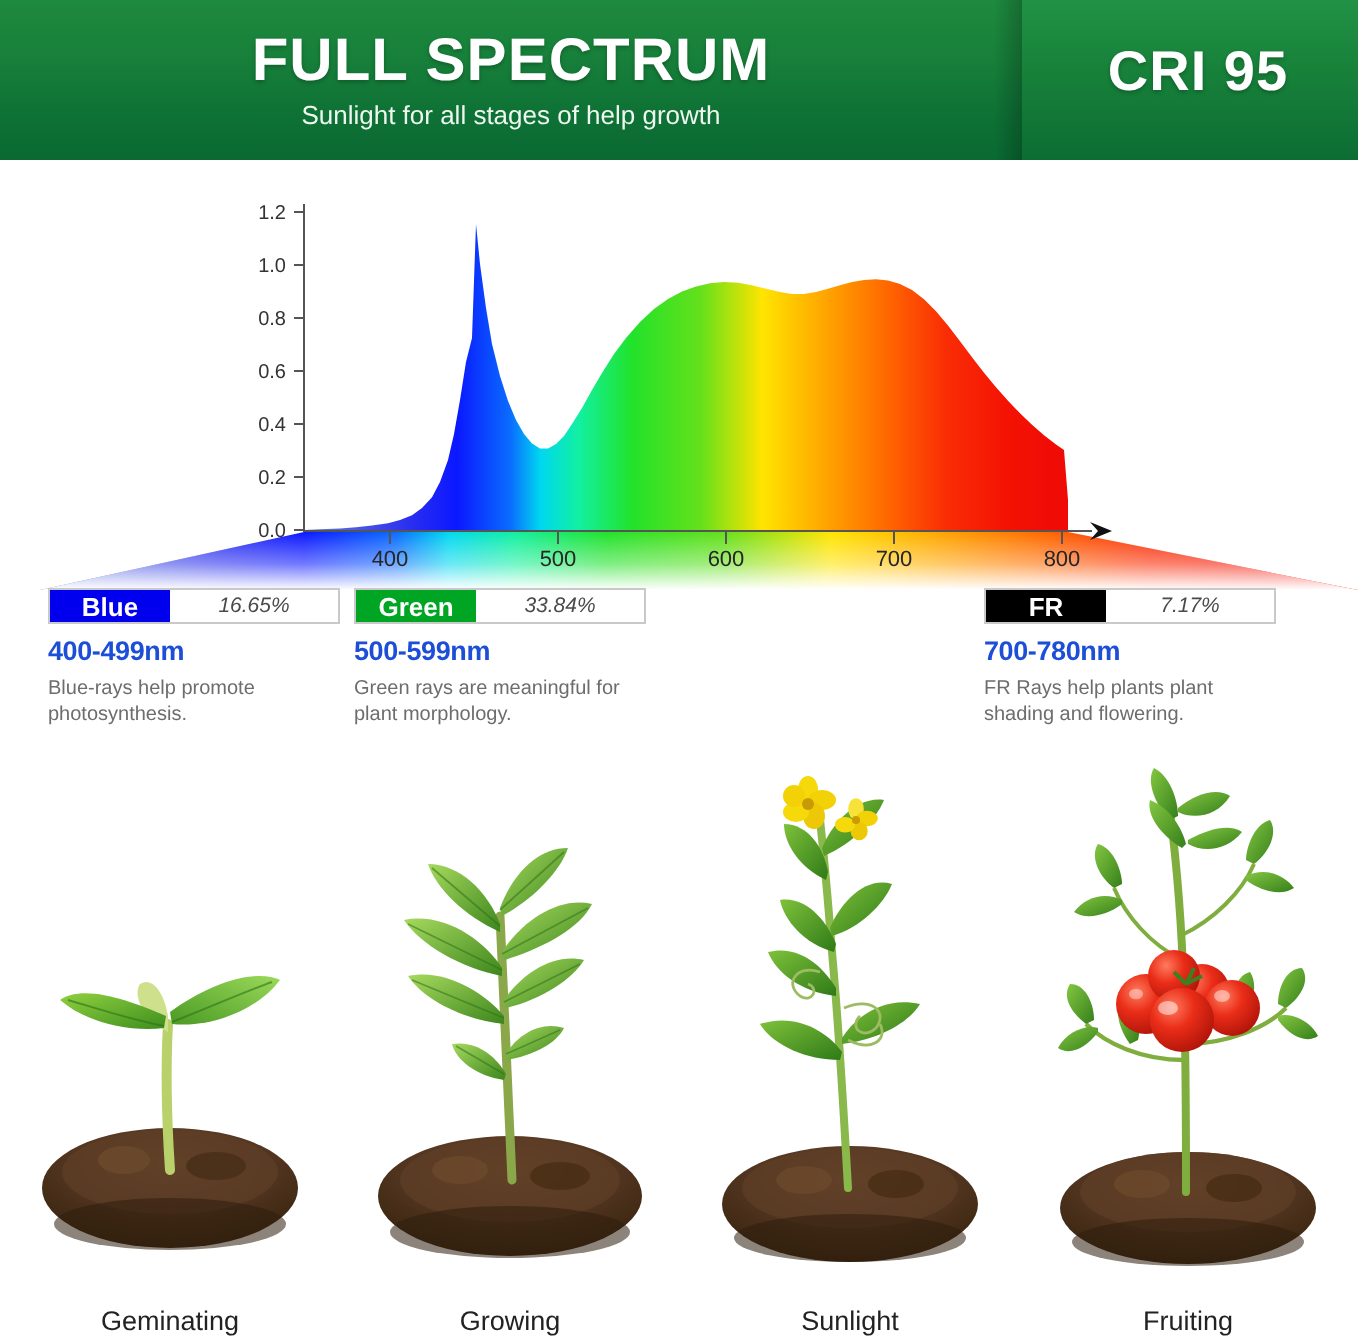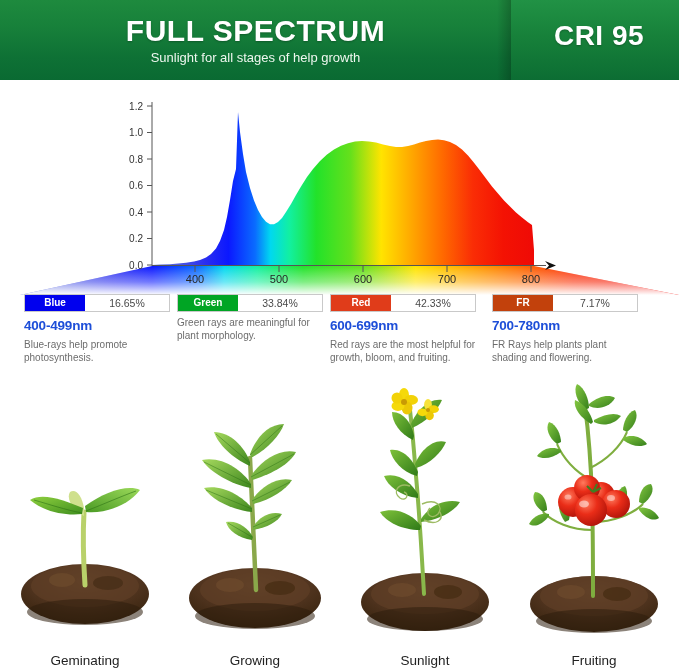--- a/index.html
+++ b/index.html
@@ -48,27 +48,27 @@
   .legend-col{position:absolute;top:0;width:158px;}
   .legend-col.c0{left:24px;}
   .legend-col.c1{left:177px;}
   .legend-col.c2{left:330px;}
   .legend-col.c3{left:492px;}
   .badge-row{
     display:flex;align-items:stretch;height:18px;width:146px;
     border:1px solid #c9c9c9;box-sizing:border-box;background:#ffffff;
   }
   .badge-name{
-    color:#ffffff;font-size:10px;font-weight:bold;
+    color:#ffffff;font-size:13px;font-weight:bold;
     display:flex;align-items:center;justify-content:center;
     width:60px;flex:0 0 60px;line-height:1;
   }
   .badge-pct{
     flex:1;display:flex;align-items:center;justify-content:center;
-    color:#4a4a4a;font-size:10.5px;background:#ffffff;line-height:1;
+    color:#4a4a4a;font-size:10.5px;background:#ffffff;line-height:1;font-style:italic;
   }
   .range{
     margin-top:7px;color:#1d4ed8;font-size:13.5px;font-weight:bold;
     letter-spacing:-0.2px;line-height:1.1;
   }
   .desc{
     margin-top:4px;color:#6d6d6d;font-size:10px;line-height:13px;
     width:152px;
   }
 
@@ -206,35 +206,28 @@
       </div>
       <div class="range">400-499nm</div>
       <div class="desc">Blue-rays help promote photosynthesis.</div>
     </div>
 
     <div class="legend-col c1">
       <div class="badge-row">
         <div class="badge-name" style="background:#00a524">Green</div>
         <div class="badge-pct">33.84%</div>
       </div>
+      <div class="range">500-599nm</div>
       <div class="desc">Green rays are meaningful for plant morphology.</div>
     </div>
 
-    <div class="legend-col c2">
-      <div class="badge-row">
-        <div class="badge-name" style="background:#e03c1a">Red</div>
-        <div class="badge-pct">42.33%</div>
-      </div>
-      <div class="range">600-699nm</div>
-      <div class="desc">Red rays are the most helpful for growth, bloom, and fruiting.</div>
-    </div>
 
     <div class="legend-col c3">
       <div class="badge-row">
-        <div class="badge-name" style="background:#c2410c">FR</div>
+        <div class="badge-name" style="background:#000000">FR</div>
         <div class="badge-pct">7.17%</div>
       </div>
       <div class="range">700-780nm</div>
       <div class="desc">FR Rays help plants plant shading and flowering.</div>
     </div>
   </div>
 
   <div class="plants">
 
     <div class="plant-cell p0">

